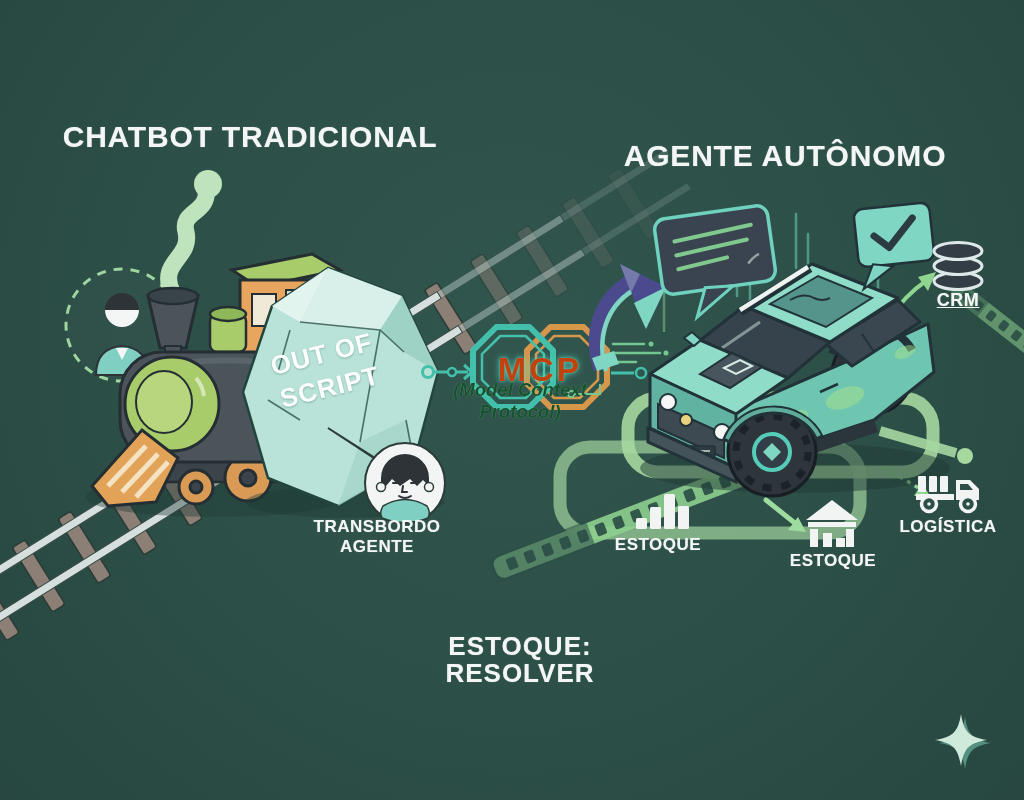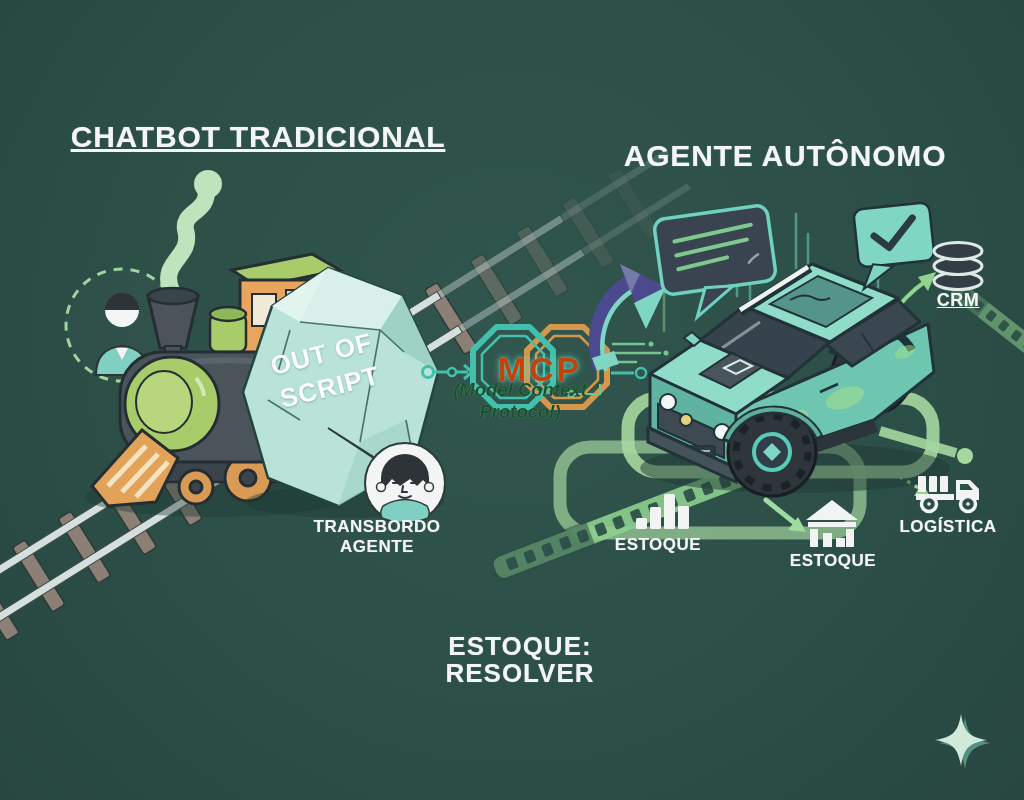--- a/index.html
+++ b/index.html
@@ -359,21 +359,21 @@
     <circle cx="52" cy="30" r="7.5" fill="#2c4f47" stroke="#f2f4f4" stroke-width="3.5"></circle>
     <circle cx="52" cy="30" r="1.8"></circle>
   </g>
 
   <g>
     <path transform="translate(965,743)" d="M0,-26 C3,-8 8,-3 26,0 C8,3 3,8 0,26 C-3,8 -8,3 -26,0 C-8,-3 -3,-8 0,-26 Z" fill="#53907f"></path>
     <path transform="translate(961,740)" d="M0,-26 C3,-8 8,-3 26,0 C8,3 3,8 0,26 C-3,8 -8,3 -26,0 C-8,-3 -3,-8 0,-26 Z" fill="#cfe9da"></path>
   </g>
 </svg>
 
-<div class="lbl title" id="title-left" style="left:68px;top:120px;width:380px;text-decoration:underline;">CHATBOT TRADICIONAL</div>
+<div class="lbl title" id="title-left" style="left:60px;top:120px;width:380px;">CHATBOT TRADICIONAL</div>
 
 <div class="lbl title" id="title-right" style="left:600px;top:120px;width:370px;margin-top:19px;">AGENTE AUTÔNOMO</div>
 
 <div class="lbl" id="rock-text">
   <div>OUT OF</div>
   <div>SCRIPT</div>
 </div>
 
 <div class="lbl small-caps" style="left:277px;top:517px;width:200px;">TRANSBORDO AGENTE</div>
 

